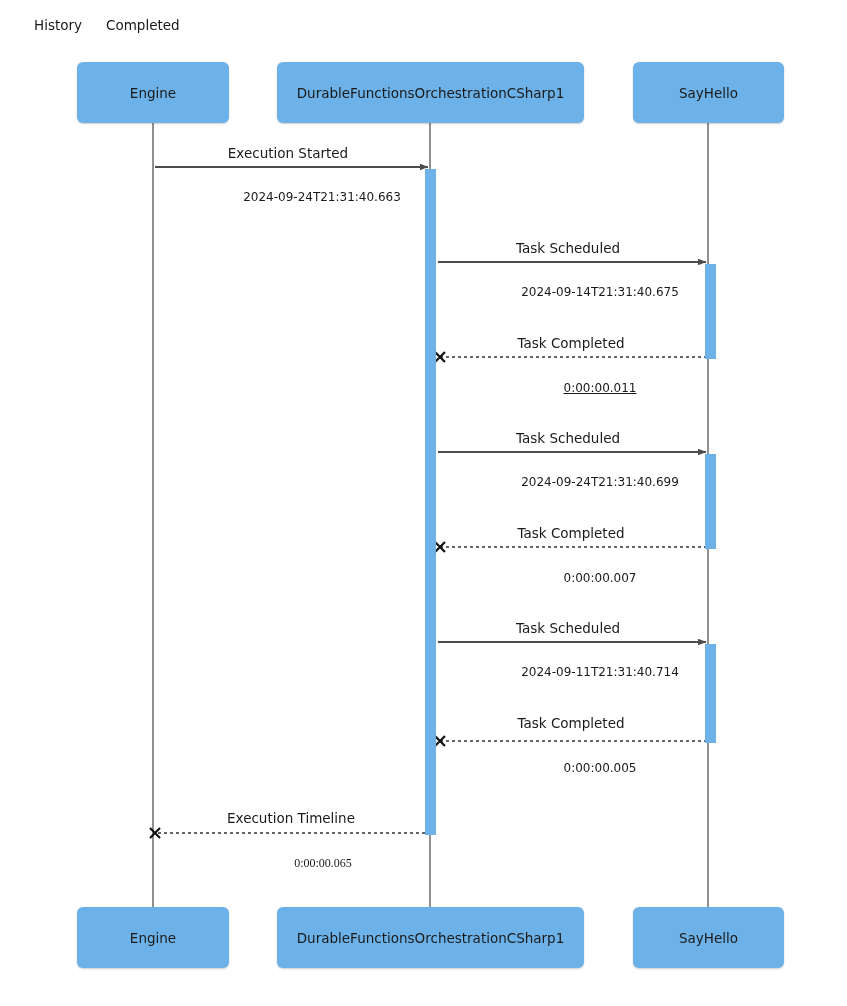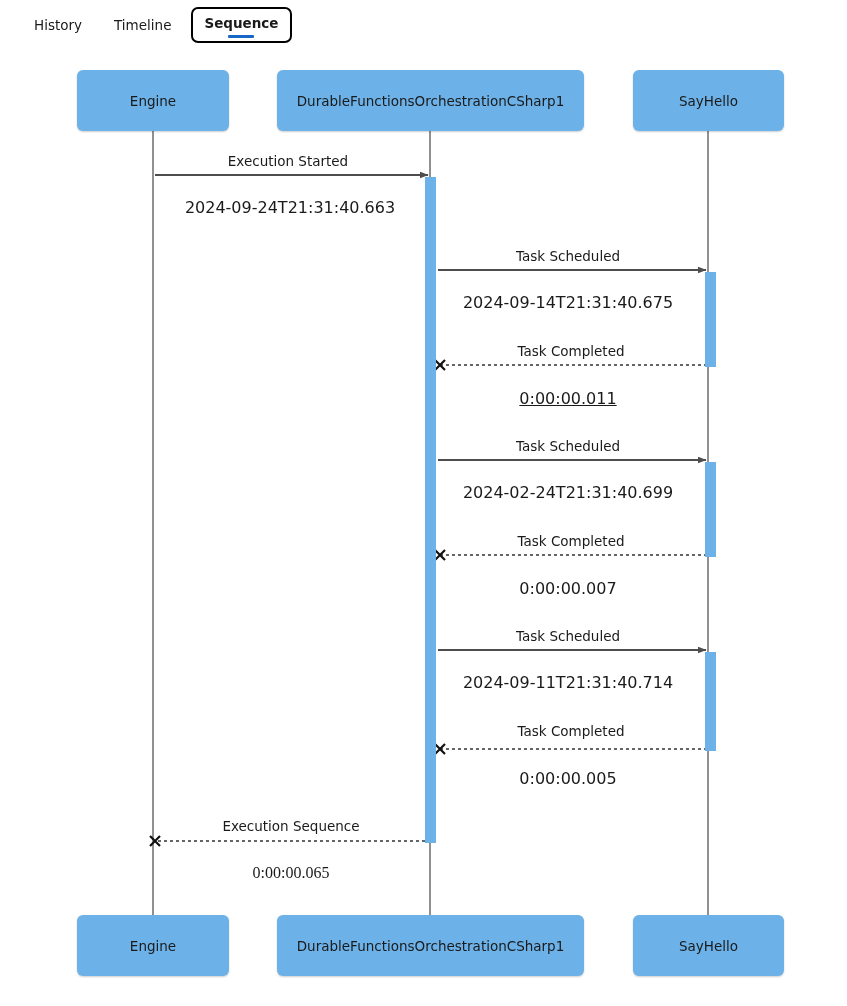--- a/index.html
+++ b/index.html
@@ -17,21 +17,21 @@
   }
 
   
   .tabbar {
     position: absolute;
     left: 0; top: 0;
     width: 847px;
     height: 50px;
     display: flex;
     align-items: center;
-    gap: 8px;
+    gap: 0px;
     padding-left: 22px;
     box-sizing: border-box;
   }
   .tab {
     font-size: 13.5px;
     color: #1a1a1a;
     padding: 6px 10px;
     line-height: 1.1;
     background: transparent;
     border: 2px solid transparent;
@@ -53,21 +53,21 @@
     bottom: 3px;
     width: 26px;
     height: 3.5px;
     border-radius: 1px;
     background: #1667c8;
   }
 
   
   .diagram {
     position: absolute;
-    left: 0; top: 8px;
+    left: 0; top: 0;
     width: 847px;
     height: 752px;
   }
   svg.seq {
     position: absolute;
     left: 0; top: 0;
     width: 847px;
     height: 1006px;
     display: block;
   }
@@ -87,43 +87,40 @@
   .msg-label {
     position: absolute;
     font-size: 13.5px;
     color: #1a1a1a;
     text-align: left;
     white-space: nowrap;
     transform: translateX(-50%);
   }
   .msg-note {
     position: absolute;
-    font-size: 16px;
+    font-size: 12px;
     color: #1a1a1a;
     white-space: nowrap;
     transform: translateX(-50%);
+    margin-left: 32px;
   }
   .activation {
     position: absolute;
     background: #6cb2e8;
   }
 </style>
 </head>
 <body>
 
 <div class="tabbar">
   <div class="tab">
     <span>History</span>
   </div>
   <div class="tab">
-    <span>Timeline</span>
-  </div>
-  <div class="tab selected">
-    <span>Sequence</span>
-    <span class="tab-underline"></span>
+    <span>Completed</span>
   </div>
 </div>
 
 <div class="diagram">
 
   <svg class="seq" viewBox="0 0 847 1006">
     <defs>
       <marker id="arrowhead" markerWidth="9" markerHeight="7" refX="8.5" refY="3.5" orient="auto" markerUnits="userSpaceOnUse">
         <path d="M0,0 L9,3.5 L0,7 z" fill="#4d4d4d"></path>
       </marker>
@@ -184,27 +181,27 @@
   <div class="msg-label" style="left:288px; top:145px;">Execution Started</div>
   <div class="msg-note" style="left:290px; top:190px;">2024-09-24T21:31:40.663</div>
 
   <div class="msg-label" style="left:568px; top:240px;">Task Scheduled</div>
   <div class="msg-note" style="left:568px; top:285px;">2024-09-14T21:31:40.675</div>
 
   <div class="msg-label" style="left:571px; top:335px;">Task Completed</div>
   <div class="msg-note" style="left:568px; top:381px;text-decoration:underline;">0:00:00.011</div>
 
   <div class="msg-label" style="left:568px; top:430px;">Task Scheduled</div>
-  <div class="msg-note" style="left:568px; top:475px;">2024-02-24T21:31:40.699</div>
+  <div class="msg-note" style="left:568px; top:475px;">2024-09-24T21:31:40.699</div>
 
   <div class="msg-label" style="left:571px; top:525px;">Task Completed</div>
   <div class="msg-note" style="left:568px; top:571px;">0:00:00.007</div>
 
   <div class="msg-label" style="left:568px; top:620px;">Task Scheduled</div>
   <div class="msg-note" style="left:568px; top:665px;">2024-09-11T21:31:40.714</div>
 
   <div class="msg-label" style="left:571px; top:715px;">Task Completed</div>
   <div class="msg-note" style="left:568px; top:761px;">0:00:00.005</div>
 
-  <div class="msg-label" style="left:291px; top:810px;">Execution Sequence</div>
+  <div class="msg-label" style="left:291px; top:810px;">Execution Timeline</div>
   <div class="msg-note" style="left:291px; top:856px;font-family:Liberation Serif, serif;">0:00:00.065</div>
 
 </div>
 
 </body></html>

